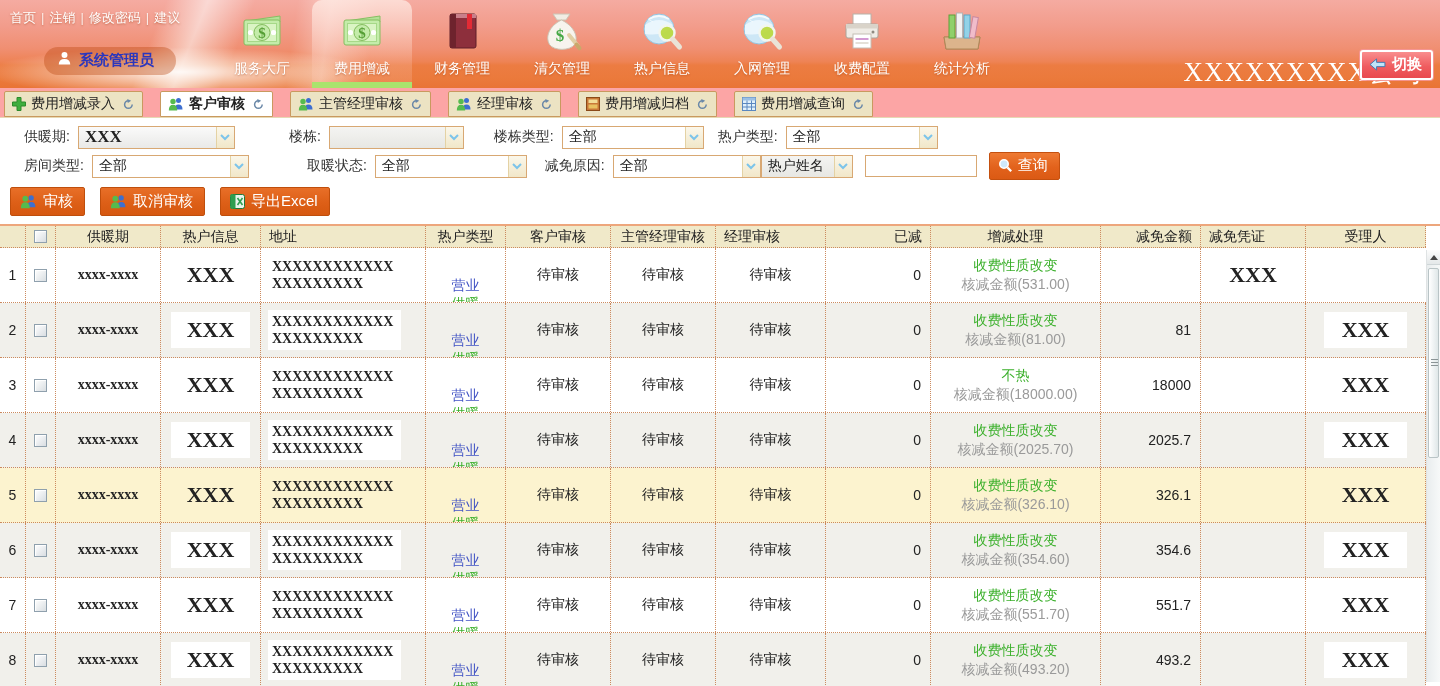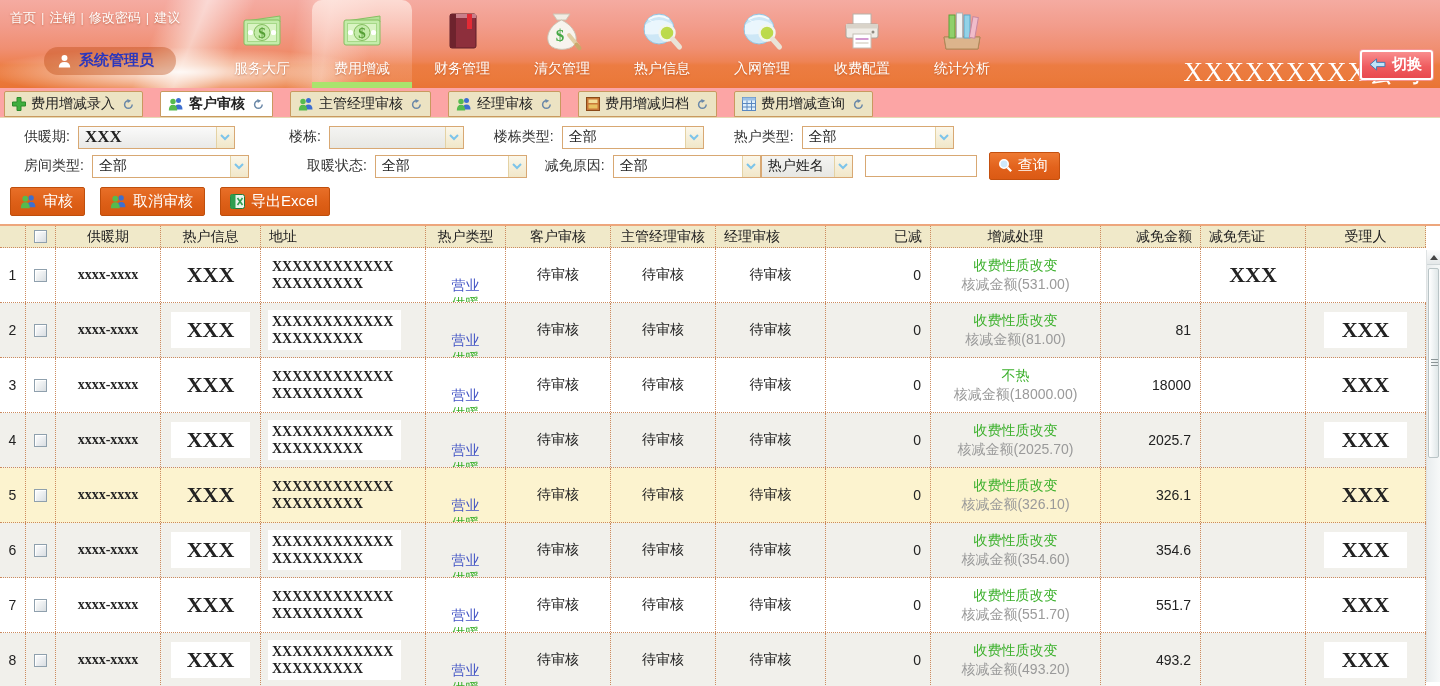--- a/index.html
+++ b/index.html
@@ -17,21 +17,21 @@
     background:
       radial-gradient(ellipse 300px 38px at 180px 72px, rgba(255,255,255,.9), transparent 65%),
       linear-gradient(112deg, transparent 28%, rgba(255,255,255,.55) 35%, transparent 43%),
       linear-gradient(98deg, transparent 52%, rgba(255,255,255,.35) 58%, transparent 66%);
   }
   .top-links { position:absolute; top:9px; left:10px; color:#fff; font-size:13px; z-index:3; text-shadow:0 1px 2px rgba(150,60,20,.5); }
   .top-links span.lnk { cursor:pointer; }
   .top-links span.sep { margin:0 5px; opacity:.8; }
   .user-badge {
     position:absolute; top:47px; left:44px; z-index:3;
-    display:flex; align-items:center; gap:8px;
+    display:flex; gap:8px;
     background:rgba(186,72,16,.38); border-radius:15px; padding:4px 22px 5px 14px;
   }
   .user-badge .uname { color:#2b36bd; font-weight:bold; font-size:15px; }
 
   .nav { position:absolute; left:212px; top:0; height:88px; display:flex; z-index:2; }
   .nav-item { width:100px; height:88px; position:relative; display:flex; flex-direction:column; align-items:center; justify-content:flex-start; padding-top:8px; cursor:pointer; }
   .nav-item .nicon { height:48px; display:flex; align-items:center; justify-content:center; }
   .nav-item .nlabel { margin-top:4px; color:#fff; font-size:14px; text-shadow:0 1px 2px rgba(150,60,20,.45); }
   .nav-item.active { background:linear-gradient(rgba(255,235,228,.75), rgba(255,205,190,.25) 70%, rgba(255,215,200,.15)); border-radius:10px 10px 0 0; }
   .nav-item.active::after { content:""; position:absolute; bottom:0; left:0; width:100%; height:6px; background:#a9e46d; }
@@ -375,21 +375,21 @@
     </div>
     <span class="flabel" style="margin-left:30px">楼栋类型:</span>
     <div class="fselect" style="width:142px; margin-left:8px">
       <span class="selval">全部</span>
       <span class="arrow">
           <svg width="10" height="7">
             <path d="M1 1 l4 4 4 -4" fill="none" stroke="#7cc4ea" stroke-width="2"></path>
           </svg>
         </span>
     </div>
-    <span class="flabel" style="margin-left:30px">热户类型:</span>
+    <span class="flabel" style="margin-left:14px">热户类型:</span>
     <div class="fselect" style="width:152px; margin-left:8px">
       <span class="selval">全部</span>
       <span class="arrow">
           <svg width="10" height="7">
             <path d="M1 1 l4 4 4 -4" fill="none" stroke="#7cc4ea" stroke-width="2"></path>
           </svg>
         </span>
     </div>
   </div>
   <div class="filter-row">

